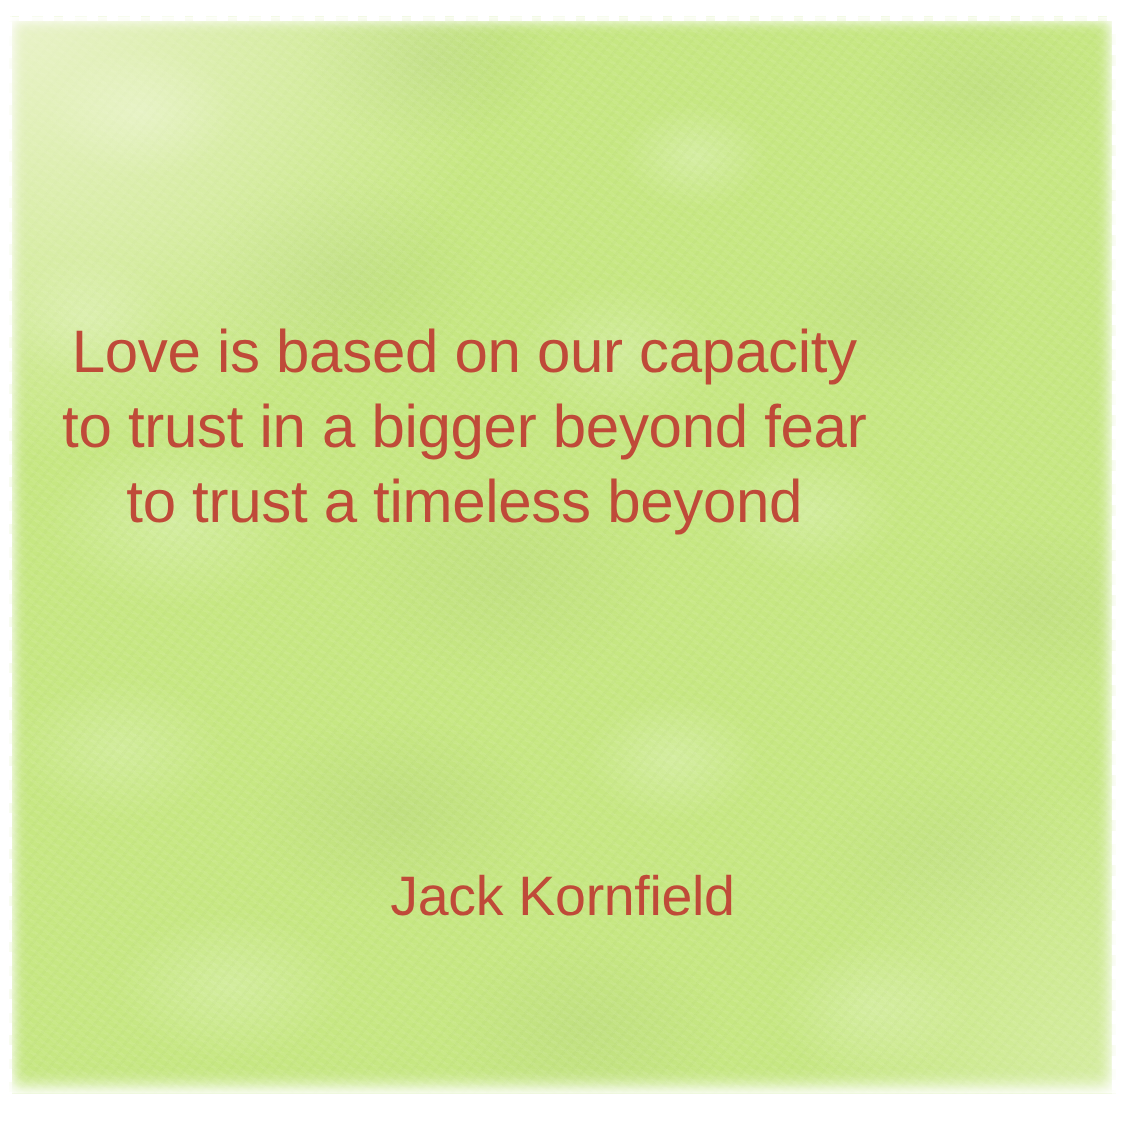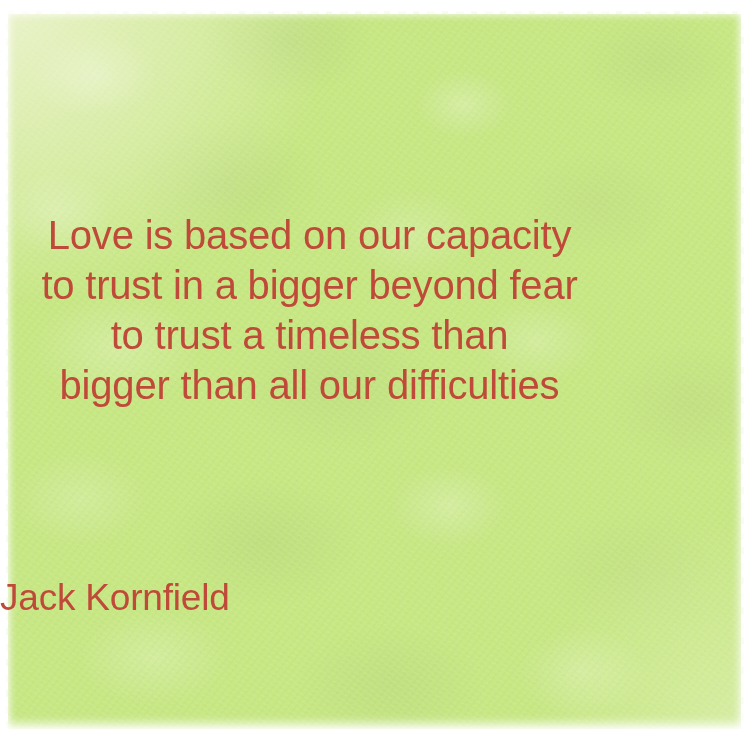--- a/index.html
+++ b/index.html
@@ -148,21 +148,21 @@
     line-height: 50px;
     letter-spacing: -0.2px;
     white-space: nowrap;
   }
 
   .attribution {
     position: absolute;
     left: 0;
     top: 576px;
     width: 750px;
-    text-align: left;
+    text-align: center;
     z-index: 5;
     color: #bf4a39;
     font-family: "Liberation Sans", sans-serif;
     font-size: 37px;
     font-weight: 400;
     line-height: 44px;
     letter-spacing: -0.2px;
     white-space: nowrap;
   }
 </style>
@@ -179,19 +179,18 @@
   </div>
 
   <div class="torn torn-top"></div>
   <div class="torn torn-bottom"></div>
   <div class="torn torn-left"></div>
   <div class="torn torn-right"></div>
 
   <div class="quote-block">
     <div class="quote-line">Love is based on our capacity</div>
     <div class="quote-line">to trust in a bigger beyond fear</div>
-    <div class="quote-line">to trust a timeless than</div>
-    <div class="quote-line">bigger than all our difficulties</div>
+    <div class="quote-line">to trust a timeless beyond</div>
   </div>
 
   <div class="attribution">Jack Kornfield</div>
 
 </div>
 
 </body></html>

